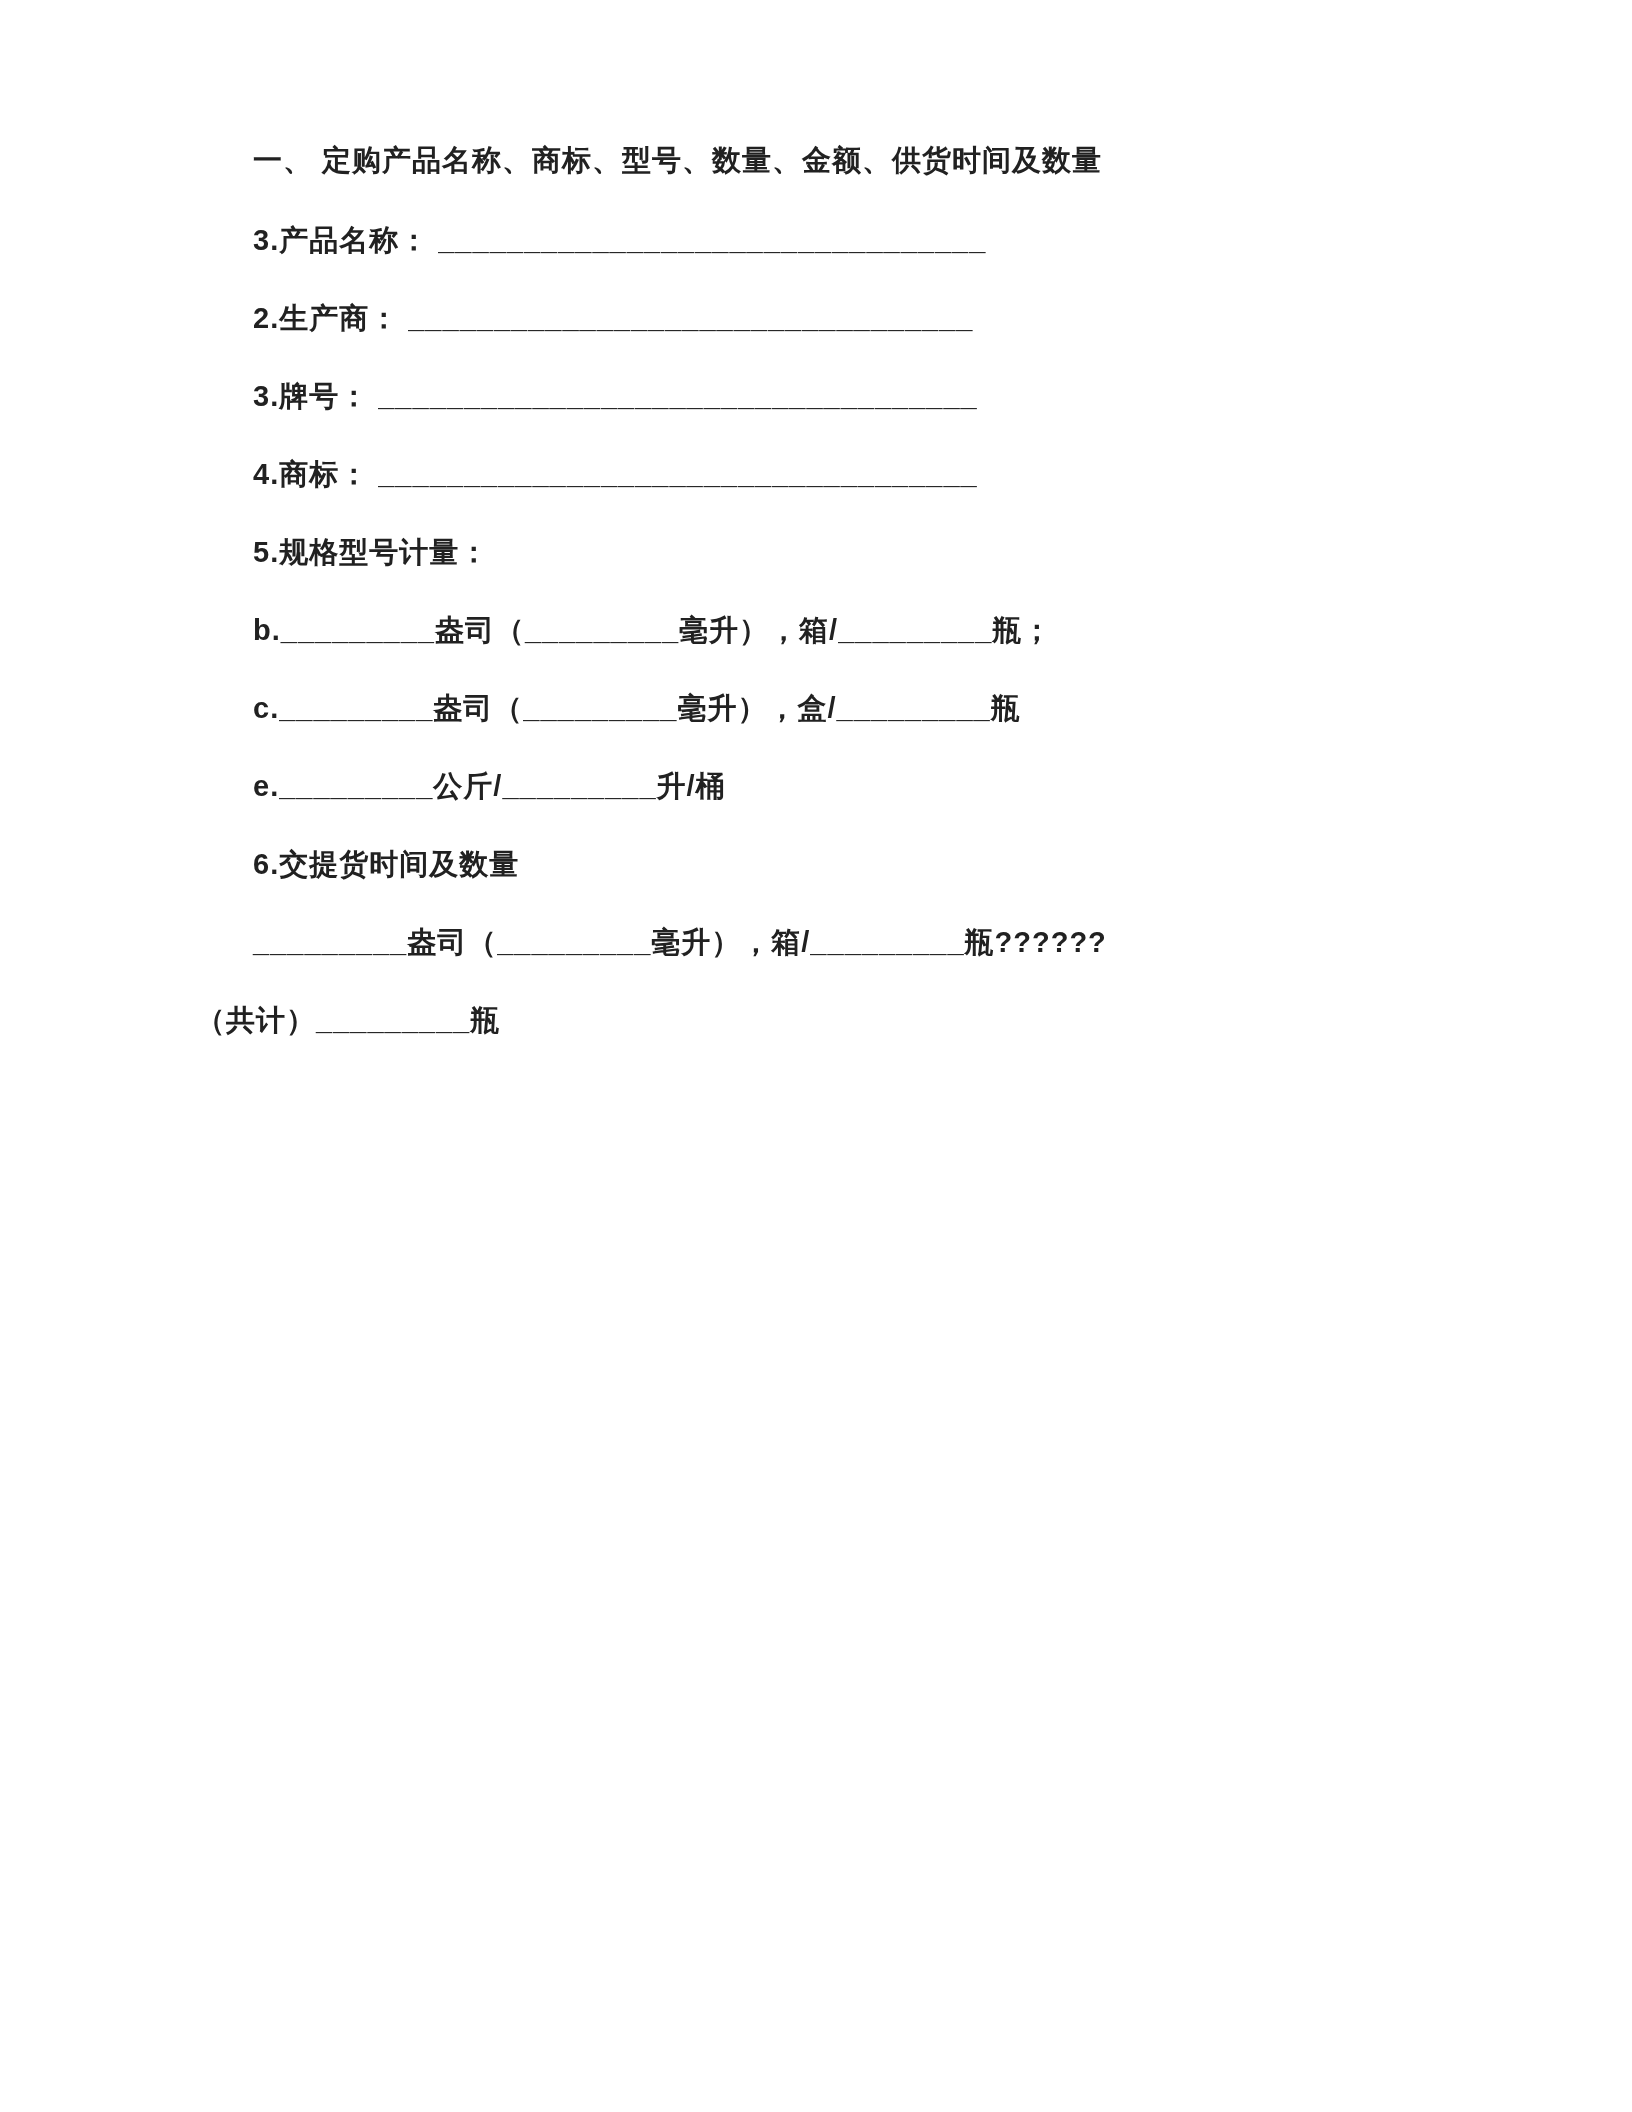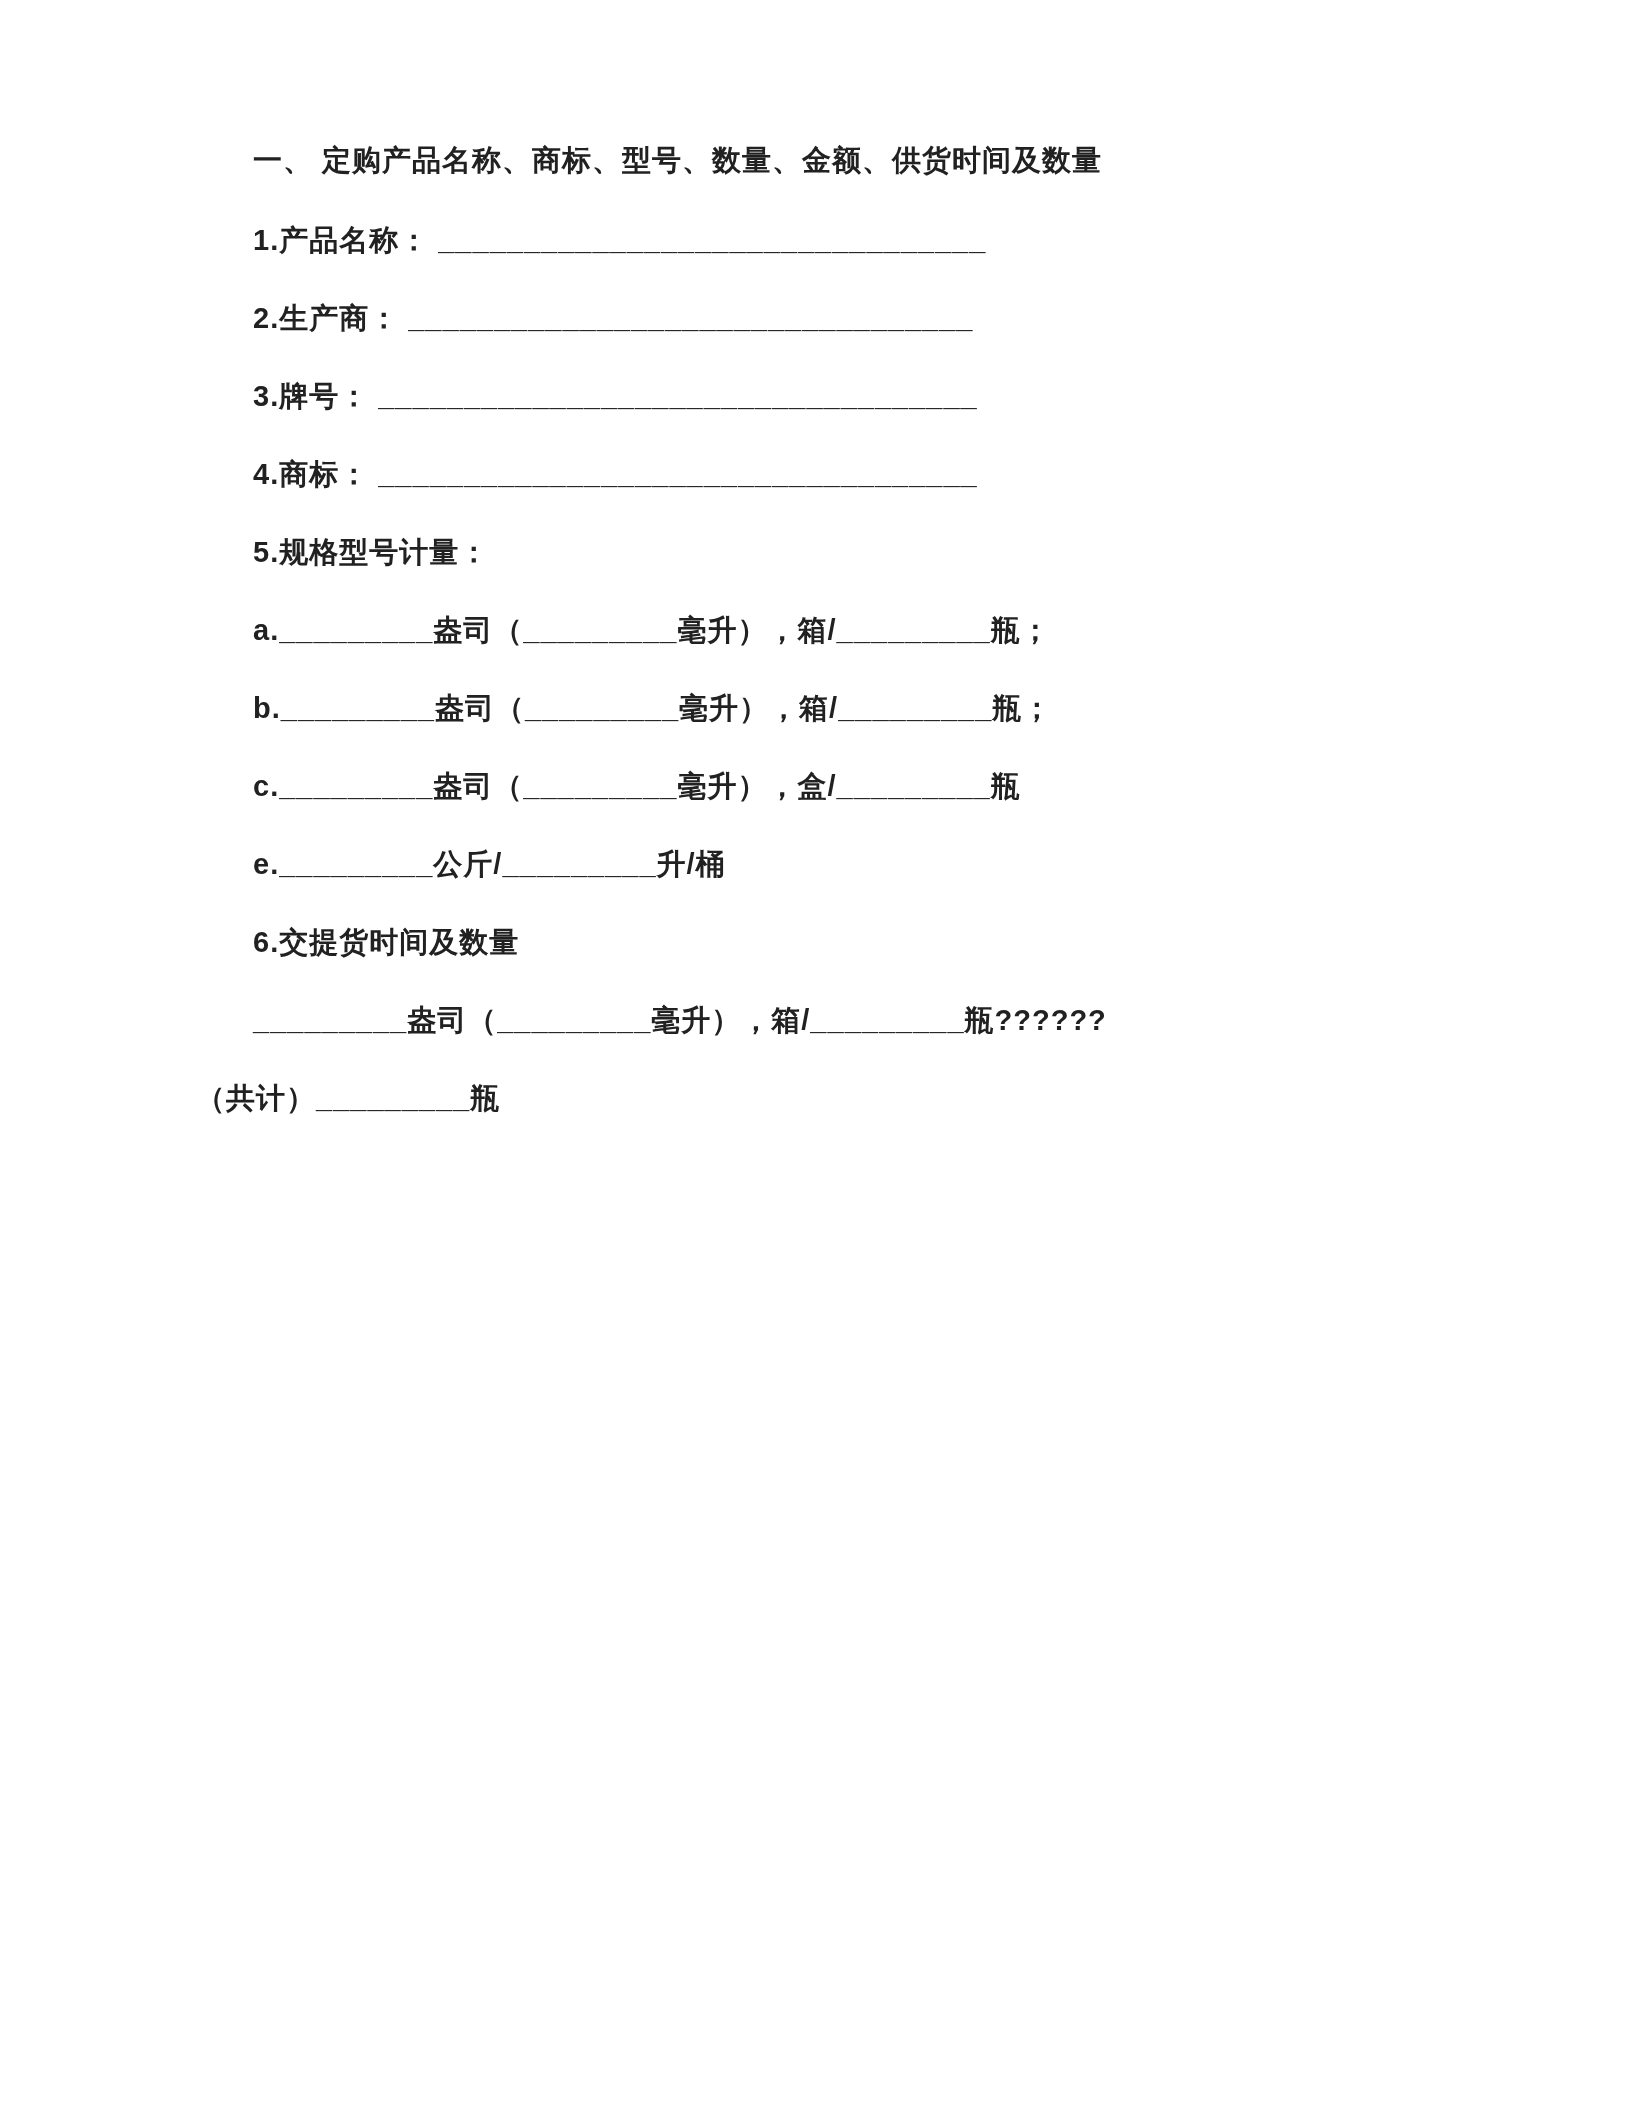--- a/index.html
+++ b/index.html
@@ -35,28 +35,27 @@
     }
     .line.tight {
     }
   </style>
 </head>
 <body>
 
 <div class="page">
   <p class="line heading">一、 定购产品名称、商标、型号、数量、金额、供货时间及数量</p>
 
-  <p class="line">1.产品名称： ________________________________</p>
+  <p class="line">3.产品名称： ________________________________</p>
   <p class="line">2.生产商： _________________________________</p>
   <p class="line">3.牌号： ___________________________________</p>
   <p class="line">4.商标： ___________________________________</p>
 
   <p class="line">5.规格型号计量：</p>
 
-  <p class="line">a._________盎司（_________毫升），箱/_________瓶；</p>
   <p class="line">b._________盎司（_________毫升），箱/_________瓶；</p>
   <p class="line">c._________盎司（_________毫升），盒/_________瓶</p>
   <p class="line">e._________公斤/_________升/桶</p>
 
   <p class="line">6.交提货时间及数量</p>
 
 
   <p class="line tight">_________盎司（_________毫升），箱/_________瓶??????</p>
   <p class="line flush">（共计）_________瓶</p>
 </div>

